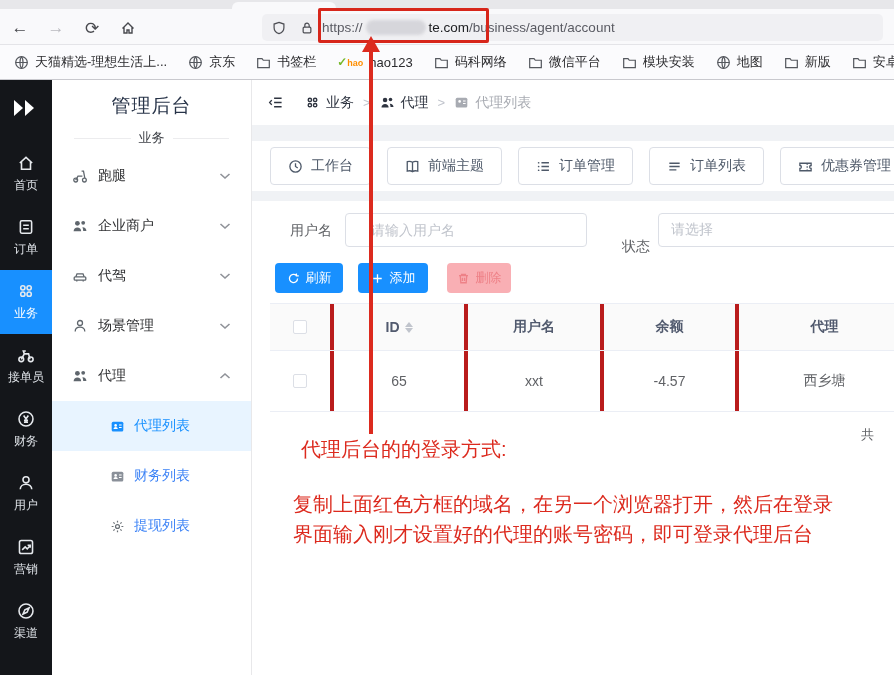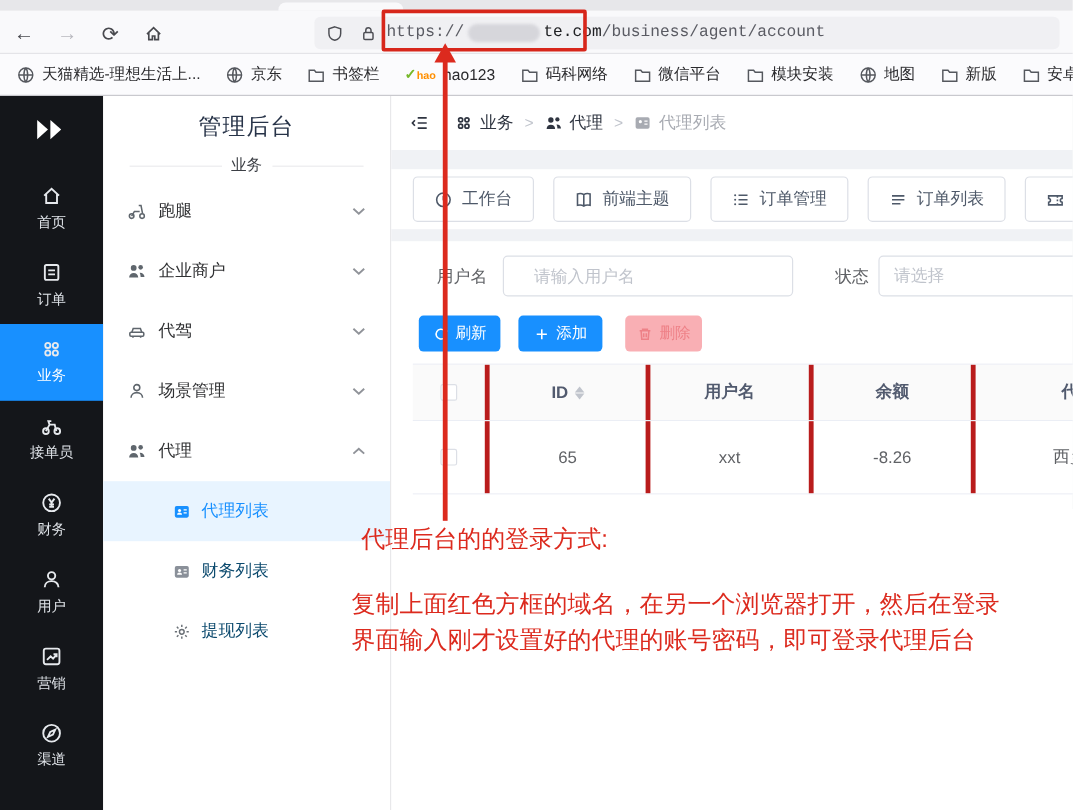--- a/index.html
+++ b/index.html
@@ -5,55 +5,55 @@
   * { margin:0; padding:0; box-sizing:border-box; }
   html,body { width:894px; height:675px; overflow:hidden; }
   body { font-family:"Liberation Sans", sans-serif; background:#fff; position:relative; }
 
   
   .tabstrip { position:absolute; left:0; top:0; width:894px; height:9px; background:#e7e7ea; }
   .tabstrip .activetab { position:absolute; left:232px; top:2px; width:104px; height:7px; background:#f9f9fb; border-radius:6px 6px 0 0; }
   .toolbar { position:absolute; left:0; top:9px; width:894px; height:36px; background:#f9f9fb; border-bottom:1px solid #e4e4e8; }
   .navbtn { position:absolute; top:7px; width:24px; height:24px; display:flex; align-items:center; justify-content:center; font-size:17px; color:#48494e; border-radius:4px; }
   .navbtn.dis { color:#b9b9bf; }
-  .urlbar { position:absolute; left:262px; top:5px; width:621px; height:27px; background:#f0f0f3; border-radius:5px; display:flex; align-items:center; padding-left:10px; font-size:13.5px; color:#55565c;font-family:Liberation Mono, monospace; }
+  .urlbar { position:absolute; left:262px; top:5px; width:621px; height:27px; background:#f0f0f3; border-radius:5px; display:flex; align-items:center; padding-left:10px; font-size:13.5px; color:#55565c; }
   .urlbar svg { width:14px; height:14px; stroke:#4d4e54; fill:none; stroke-width:1.4; flex:0 0 auto; }
   .urlbar .sp { width:14px; }
   .url-protocol { color:#5a5b63; margin-left:8px; }
   .url-mask { display:inline-block; width:60px; height:15px; background:#d6d6db; border-radius:8px; filter:blur(1.5px); margin:0 3px; }
   .url-domain { color:#202124; }
   .url-path { color:#5a5b63; }
 
   .bookmarks { position:absolute; left:0; top:45px; width:894px; height:35px; background:#fbfbfd; border-bottom:1px solid #c9c9ce; display:flex; align-items:center; padding-left:14px; gap:21px; white-space:nowrap; }
   .bm { display:flex; align-items:center; gap:6px; font-size:13px; color:#2b2b2e; }
   .bm svg { width:15px; height:15px; stroke:#55585e; fill:none; stroke-width:1.3; flex:0 0 auto; }
   .haoico { font-weight:700; font-size:9px; color:#ff8f00; }
   .haoico .check { color:#76b82a; font-size:12px; font-weight:900; }
 
   
   .app { position:absolute; left:0; top:80px; width:894px; height:595px; display:flex; }
 
   
-  .rail { width:86px; background:#14161a; color:#dfe3e8; flex:0 0 auto; display:flex; flex-direction:column; align-items:stretch; }
+  .rail { width:52px; background:#14161a; color:#dfe3e8; flex:0 0 auto; display:flex; flex-direction:column; align-items:stretch; }
   .rail-logo { height:56px; display:flex; align-items:center; justify-content:center; margin-bottom:6px; }
   .rail-logo svg { width:30px; height:22px; }
   .rail-item { height:64px; display:flex; flex-direction:column; align-items:center; justify-content:center; gap:5px; font-size:12px; }
   .rail-item svg { width:18px; height:18px; stroke:#e6e9ed; fill:none; stroke-width:1.4; }
   .rail-item.active { background:#1890ff; color:#fff; }
 
   
-  .subnav { width:240px; background:#fff; border-right:1px solid #e8e8ea; flex:0 0 auto; }
+  .subnav { width:200px; background:#fff; border-right:1px solid #e8e8ea; flex:0 0 auto; }
   .subnav-title { text-align:center; font-size:19px; color:#273348; padding-top:13px; letter-spacing:1px; }
   .subnav-section { display:flex; align-items:center; gap:8px; margin:10px 22px 4px; color:#3c3f45; font-size:13px; }
   .subnav-section::before, .subnav-section::after { content:""; flex:1; height:1px; background:#ececee; }
   .sn-item { height:50px; display:flex; align-items:center; padding:0 18px 0 20px; font-size:14px; color:#303133; gap:10px; }
   .sn-item svg { width:16px; height:16px; flex:0 0 auto; }
   .sn-item .grow { flex:1; }
   .chev { width:12px; height:12px; stroke:#909399; fill:none; stroke-width:1.6; }
-  .sn-sub { height:50px; display:flex; align-items:center; padding-left:58px; gap:9px; font-size:14px; color:#0c4a6e; }
+  .sn-sub { height:50px; display:flex; align-items:center; padding-left:58px; gap:9px; font-size:14px; color:#3b82f6; }
   .sn-sub svg { width:15px; height:15px; flex:0 0 auto; }
   .sn-sub.active { background:#e8f4ff; color:#1890ff; }
 
   
   .main { flex:1; background:#f0f2f5; position:relative; overflow:hidden; display:flex; flex-direction:column; }
   .crumbrow { height:45px; background:#fff; display:flex; align-items:center; padding:0 16px; gap:9px; font-size:14px; color:#2f3541; }
   .crumbrow svg { width:15px; height:15px; stroke:#2f3541; fill:none; stroke-width:1.5; }
   .crumb { display:flex; align-items:center; gap:6px; }
   .crumb-sep { color:#c0c4cc; font-size:13px; }
   .crumb.muted { color:#a8abb2; } .crumb.muted svg { stroke:#a8abb2; }
@@ -422,21 +422,21 @@
           </svg>
         <span>优惠券管理</span>
       </div>
     </div>
 
     <div class="gapB"></div>
 
     <div class="panel">
       <span class="flabel" style="left:38px;top:12px">用户名</span>
       <input class="finput" style="left: 93px; top: 12px; width: 242px;" placeholder="请输入用户名">
-      <span class="flabel" style="left:370px;top:12px">状态</span>
+      <span class="flabel" style="left:370px;top:28px">状态</span>
       <div class="fselect" style="left:406px;top:12px;width:240px">
           <span>请选择</span>
         </div>
 
       <button class="abtn blue" style="left:23px;top:62px;width:68px">
         <svg viewBox="0 0 16 16">
             <path d="M13 8a5 5 0 1 1-1.4-3.5M11.6 1.8v2.9h2.9"></path>
           </svg>
         <span>刷新</span>
       </button>
@@ -479,21 +479,21 @@
           <div class="tcell c0">
               <div class="cb"></div>
             </div>
           <div class="tcell c1">
               <span>65</span>
             </div>
           <div class="tcell c2">
               <span>xxt</span>
             </div>
           <div class="tcell c3">
-              <span>-8.26</span>
+              <span>-4.57</span>
             </div>
           <div class="tcell c4">
               <span>西乡塘</span>
             </div>
         </div>
       </div>
 
       <div class="pgtotal">共</div>
     </div>
   </main>

